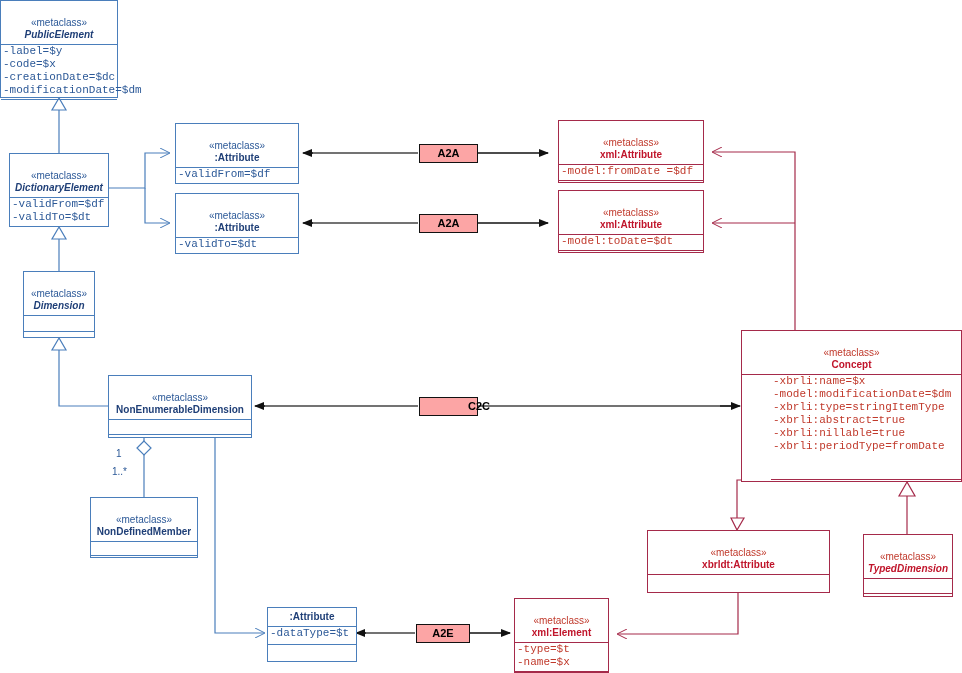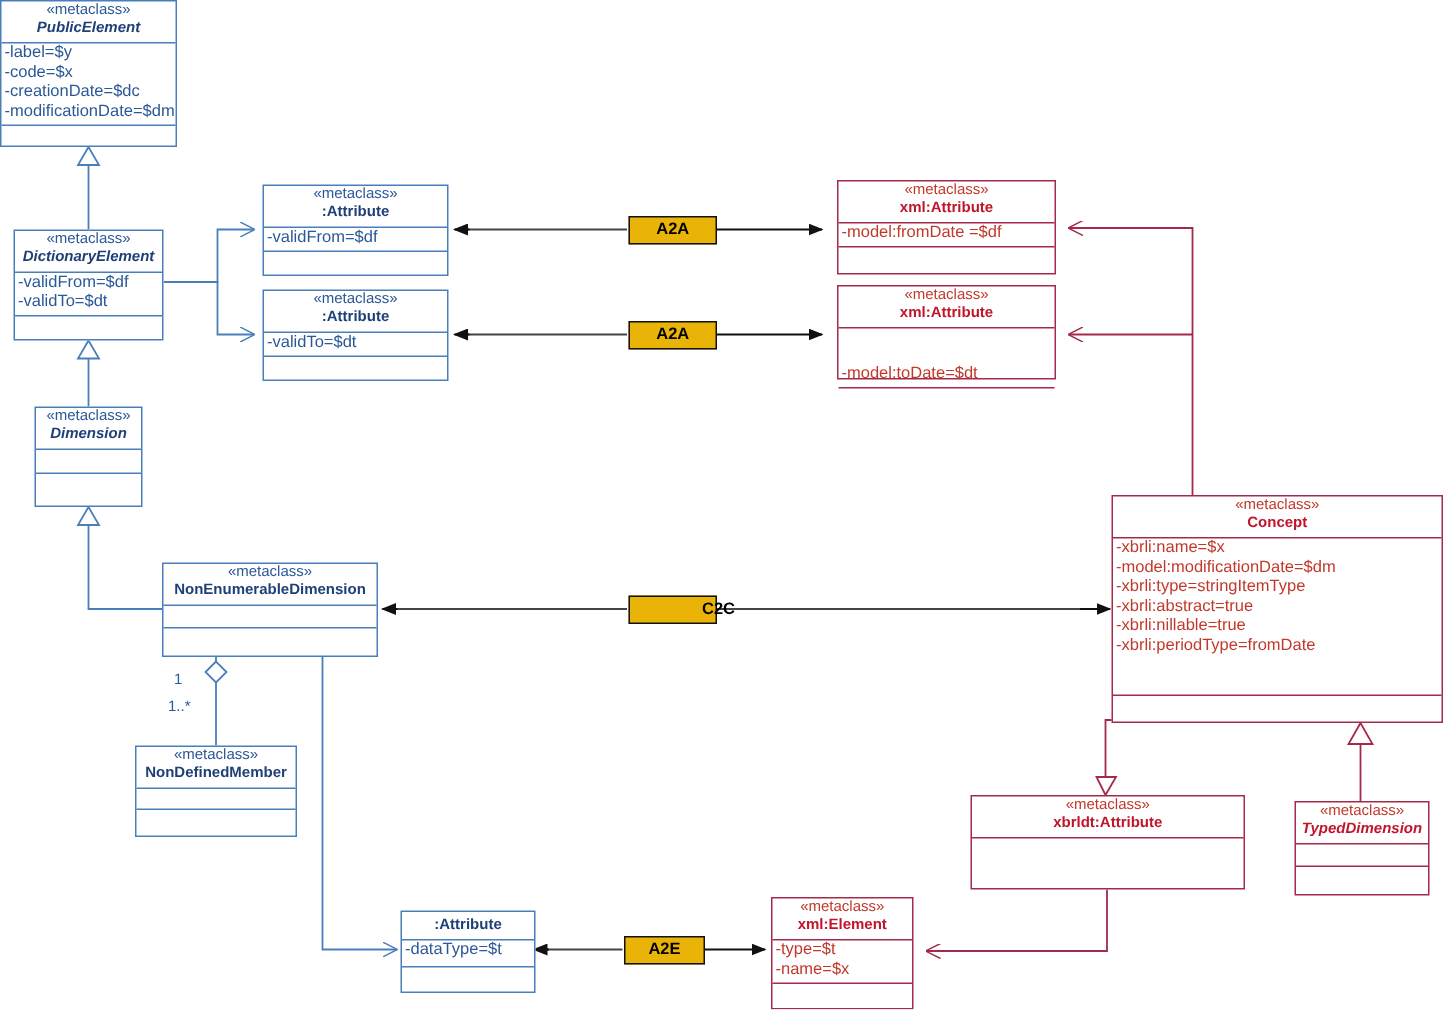--- a/index.html
+++ b/index.html
@@ -27,21 +27,21 @@
   
   .uml {
     position: absolute;
     box-sizing: border-box;
     border: 1px solid #4a7ebb;
     background: #ffffff;
     z-index: 5;
   }
   .uml .hdr {
     text-align: center;
-    padding: 0 3px 3px 3px;
+    padding: 16px 3px 3px 3px;
     line-height: 12px;
     border-bottom: 1px solid #4a7ebb;
   }
   .uml .stereo {
     font-size: 10px;
     color: #2b5897;
     display: block;
     letter-spacing: 0px;
   }
   .uml .cname {
@@ -54,36 +54,37 @@
   .uml .compartment {
     border-bottom: 1px solid #4a7ebb;
     padding: 0 1px 0 2px;
   }
   .uml .compartment:last-child { border-bottom: none; }
   .uml .attr {
     font-size: 11px;
     color: #2b5897;
     line-height: 13px;
     white-space: nowrap;
+    font-family: Liberation Mono, monospace;
   }
 
   
   .uml.red { border-color: #a52a4a; }
   .uml.red .hdr { border-bottom-color: #a52a4a; }
   .uml.red .compartment { border-bottom-color: #a52a4a; }
   .uml.red .stereo { color: #c0392b; }
   .uml.red .cname { color: #c0152b; }
   .uml.red .attr { color: #c0392b; }
 
   
   .assoc-label {
     position: absolute;
     box-sizing: border-box;
     border: 1px solid #111111;
-    background: #eab308;
+    background: #fca5a5;
     font-size: 11px;
     font-weight: bold;
     color: #000000;
     text-align: center;
     line-height: 17px;
     z-index: 8;
   }
 
   
   .mult {
@@ -290,32 +291,32 @@
       <div class="attr">-model:fromDate =$df</div>
     </div>
     <div class="compartment" style="height:15px;"></div>
   </div>
 
   <div class="uml red" style="left:558px; top:190px; width:146px; height:63px;">
     <div class="hdr">
       <span class="stereo">«metaclass»</span>
       <span class="cname">xml:Attribute</span>
     </div>
-    <div class="compartment" style="height:15px;margin-top:24px;">
+    <div class="compartment" style="height:15px;">
       <div class="attr">-model:toDate=$dt</div>
     </div>
     <div class="compartment" style="height:15px;"></div>
   </div>
 
   <div class="uml red" style="left:741px; top:330px; width:221px; height:152px;">
     <div class="hdr">
       <span class="stereo">«metaclass»</span>
       <span class="cname">Concept</span>
     </div>
-    <div class="compartment" style="height:104px;">
+    <div class="compartment" style="height:104px;margin-left:29px;">
       <div class="attr">-xbrli:name=$x</div>
       <div class="attr">-model:modificationDate=$dm</div>
       <div class="attr">-xbrli:type=stringItemType</div>
       <div class="attr">-xbrli:abstract=true</div>
       <div class="attr">-xbrli:nillable=true</div>
       <div class="attr">-xbrli:periodType=fromDate</div>
     </div>
     <div class="compartment" style="height:17px;"></div>
   </div>
 

